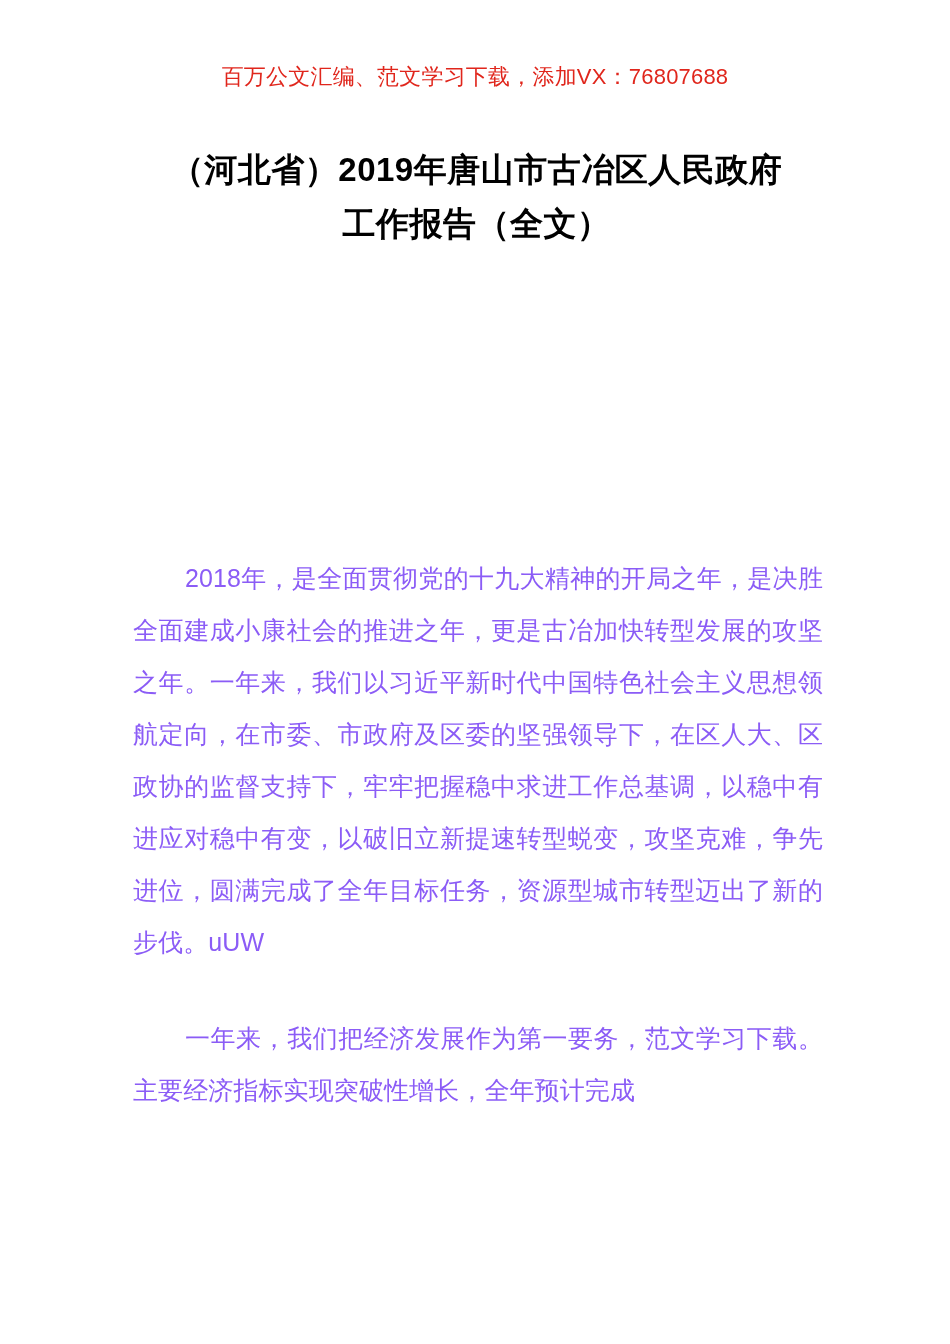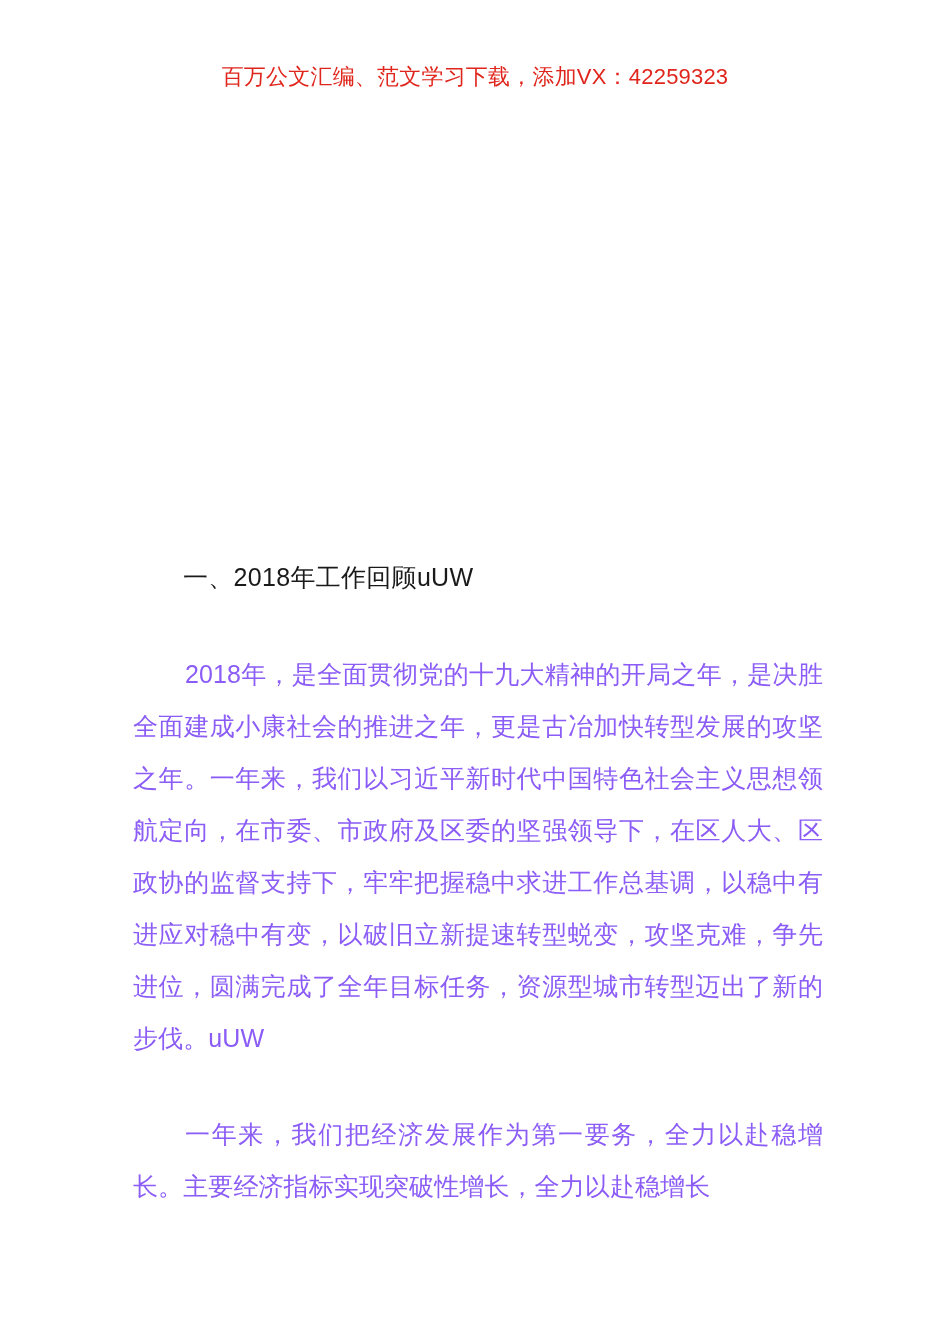--- a/index.html
+++ b/index.html
@@ -90,25 +90,28 @@
   .para:last-child {
     margin-bottom: 0;
   }
 </style>
 </head>
 <body>
 
 <div class="page">
 
   <div class="promo-bar">
-    <span class="promo-text">百万公文汇编、范文学习下载，添加VX：42259323</span>
+    <span class="promo-text">百万公文汇编、范文学习下载，添加VX：76807688</span>
   </div>
 
+  <div class="doc-title">
+    <span class="tline">（河北省）2019年唐山市古冶区人民政府</span>
+    <span class="tline">工作报告（全文）</span>
+  </div>
 
   <div class="body-area">
-    <div class="section-heading">一、2018年工作回顾uUW</div>
 
     <p class="para">2018年，是全面贯彻党的十九大精神的开局之年，是决胜全面建成小康社会的推进之年，更是古冶加快转型发展的攻坚之年。一年来，我们以习近平新时代中国特色社会主义思想领航定向，在市委、市政府及区委的坚强领导下，在区人大、区政协的监督支持下，牢牢把握稳中求进工作总基调，以稳中有进应对稳中有变，以破旧立新提速转型蜕变，攻坚克难，争先进位，圆满完成了全年目标任务，资源型城市转型迈出了新的步伐。uUW</p>
 
-    <p class="para">一年来，我们把经济发展作为第一要务，全力以赴稳增长。主要经济指标实现突破性增长，全力以赴稳增长</p>
+    <p class="para">一年来，我们把经济发展作为第一要务，范文学习下载。主要经济指标实现突破性增长，全年预计完成</p>
   </div>
 
 </div>
 
 </body></html>

